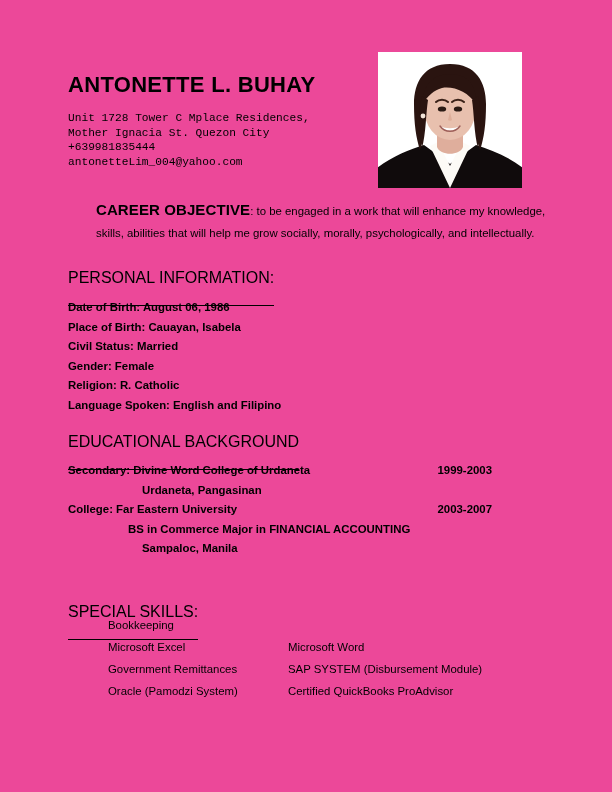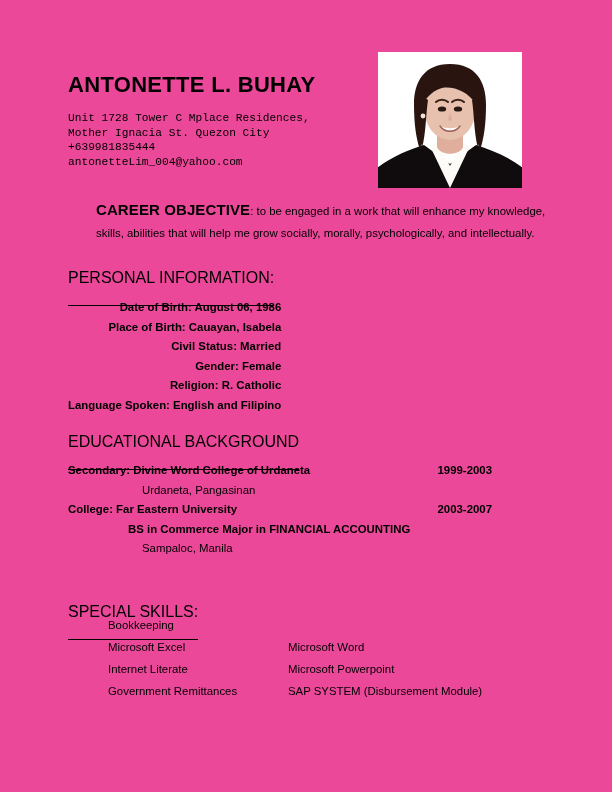--- a/index.html
+++ b/index.html
@@ -87,21 +87,20 @@
   #head-skills { left: 68px; top: 602px; }
 
   
   .personal {
     position: absolute;
     left: 68px;
     top: 298px;
     font-size: 11.4px;
     font-weight: bold;
     line-height: 19.6px;
-    text-align: right;
   }
   .personal div { white-space: nowrap; }
 
   
   .education {
     position: absolute;
     left: 68px;
     top: 461px;
     width: 424px;
     font-size: 11.4px;
@@ -116,21 +115,21 @@
     position: absolute;
     right: 0;
     top: 0;
     font-weight: bold;
   }
   .edu-degree {
     font-weight: bold;
     padding-left: 60px;
   }
   .edu-place {
-    font-weight: normal;
+    font-weight: bold;
     padding-left: 74px;
   }
 
   
   .skills {
     position: absolute;
     left: 108px;
     top: 614px;
     font-size: 11.4px;
     line-height: 22px;
@@ -222,22 +221,22 @@
   <div class="sec-head" id="head-skills">SPECIAL SKILLS:</div>
   <div class="skills">
     <div class="skill-row">
       <span class="skill-right">Bookkeeping</span>
     </div>
     <div class="skill-row">
       <span class="skill-left">Microsoft Excel</span>
       <span class="skill-right">Microsoft Word</span>
     </div>
     <div class="skill-row">
-      <span class="skill-left">Internet Literate</span>
-      <span class="skill-right">Microsoft Powerpoint</span>
-    </div>
-    <div class="skill-row">
       <span class="skill-left">Government Remittances</span>
       <span class="skill-right">SAP SYSTEM (Disbursement Module)</span>
     </div>
+    <div class="skill-row">
+      <span class="skill-left">Oracle (Pamodzi System)</span>
+      <span class="skill-right">Certified QuickBooks ProAdvisor</span>
+    </div>
   </div>
 
 </div>
 
 </body></html>

